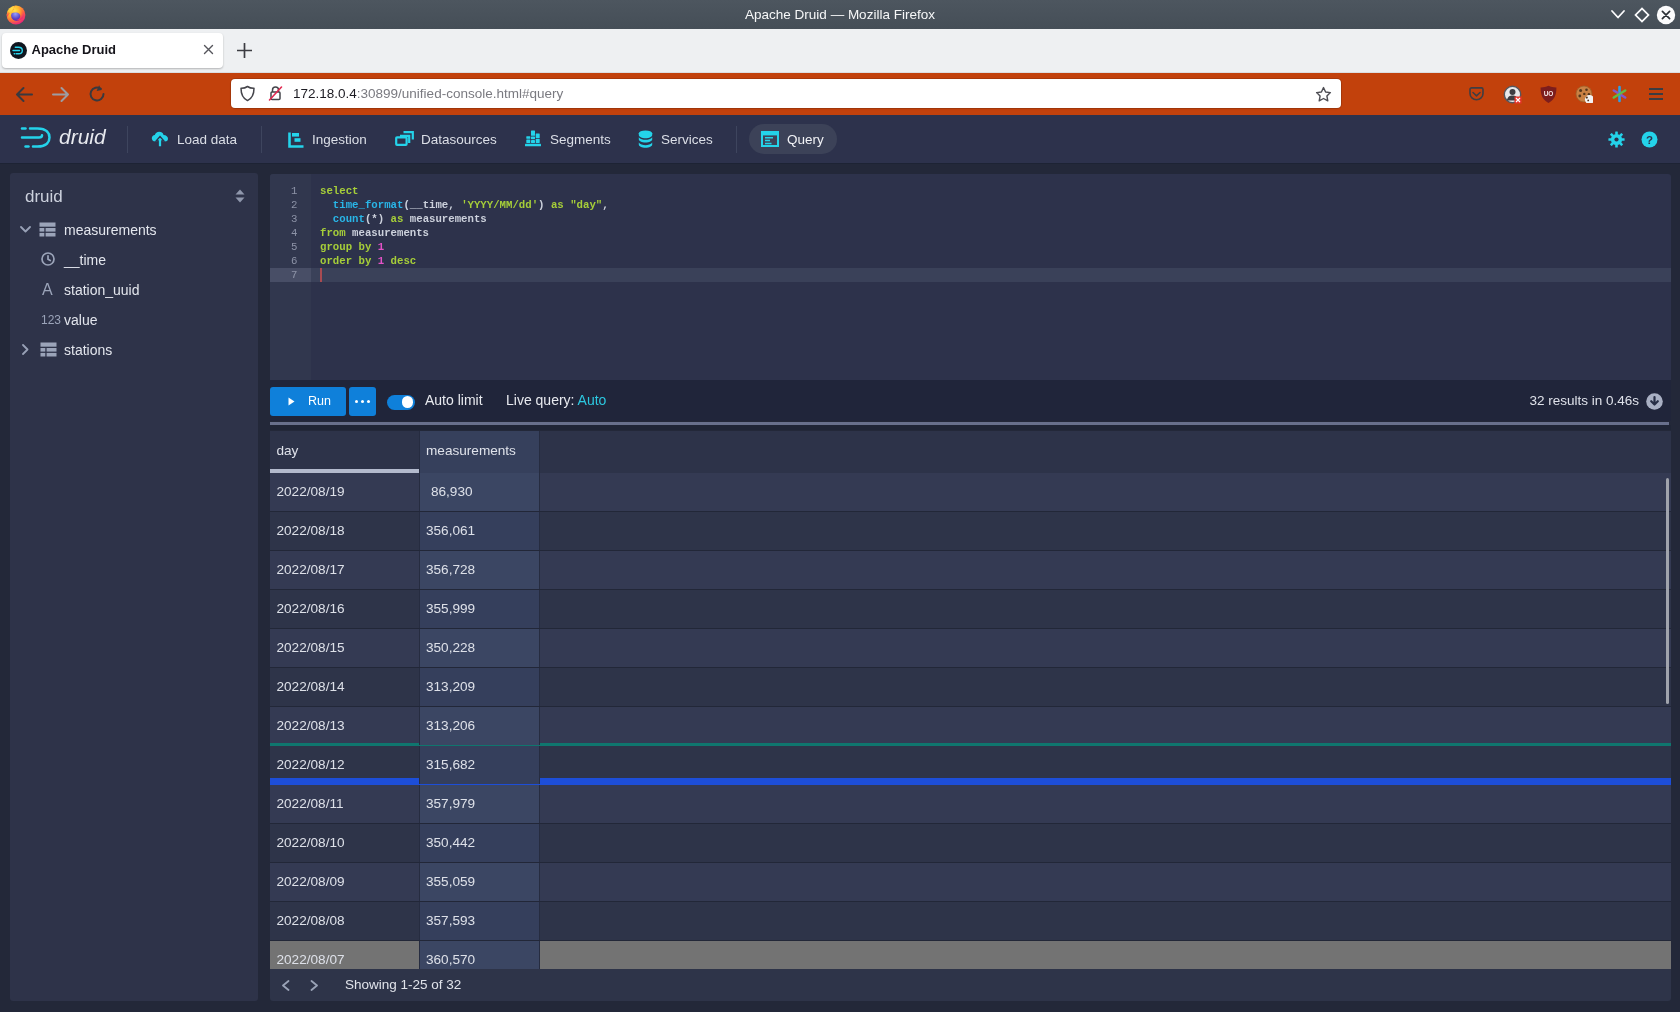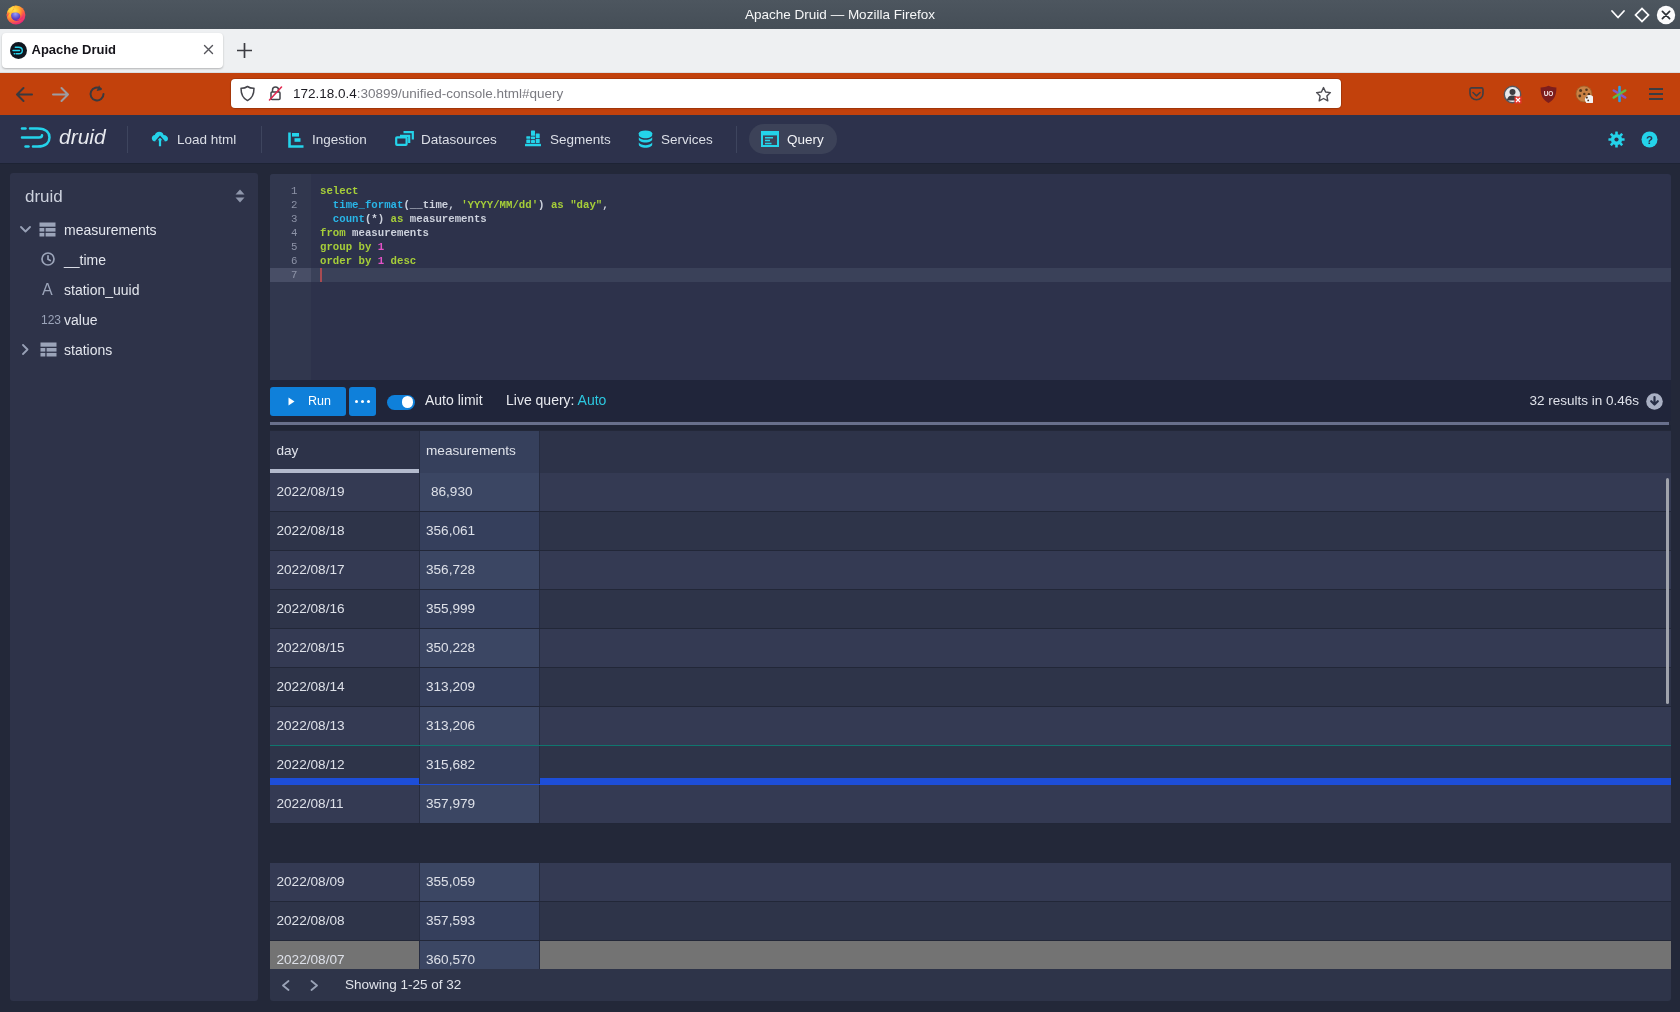--- a/index.html
+++ b/index.html
@@ -142,21 +142,21 @@
       <path d="M5.5 21.5 H8.5"></path>
     </g>
   </svg>
   <div class="abs" style="left:59px;top:10px;font-size:21px;line-height:24px;font-style:italic;font-weight:400;color:#e8eaef">druid</div>
   <div class="abs" style="left:127px;top:11px;width:1px;height:27px;background:#3e455e"></div>
 
   <svg class="abs" style="left:151px;top:16px" width="18" height="17" viewBox="0 0 18 17">
     <path d="M4.5 10.5 C1.8 10.5 0.8 8.6 0.8 7.2 C0.8 5.5 2.2 4.2 3.8 4.1 C4.3 2.2 6 0.8 8.2 0.8 C10.3 0.8 12 2 12.6 3.9 C15.2 3.9 17 5.7 17 7.7 C17 9.3 16 10.5 14 10.5 H12" fill="#24d3ea"></path>
     <path d="M9 5.5 L13 10 H10.8 V16 H7.2 V10 H5 Z" fill="#24d3ea" stroke="#2d324c" stroke-width="1.3"></path>
   </svg>
-  <div class="abs" style="left:177px;top:0;height:49px;line-height:49px;font-size:13.5px;color:#dcdfe7">Load html</div>
+  <div class="abs" style="left:177px;top:0;height:49px;line-height:49px;font-size:13.5px;color:#dcdfe7">Load data</div>
   <div class="abs" style="left:261px;top:11px;width:1px;height:27px;background:#3e455e"></div>
 
   <svg class="abs" style="left:288px;top:17px" width="16" height="16" viewBox="0 0 16 16">
     <path d="M1.5 0.5 V14.5 H15.5" stroke="#24d3ea" stroke-width="2.6" fill="none"></path>
     <rect x="4" y="1" width="7" height="3.6" fill="#24d3ea"></rect>
     <rect x="6.5" y="6.2" width="6" height="3.6" fill="#24d3ea"></rect>
   </svg>
   <div class="abs" style="left:312px;top:0;height:49px;line-height:49px;font-size:13.5px;color:#dcdfe7">Ingestion</div>
 
   <svg class="abs" style="left:395px;top:14px" width="20" height="18" viewBox="0 0 20 18">
@@ -339,34 +339,39 @@
   <div class="abs" style="left:0;top:198px;width:1401px;height:39px;background:#343a53;border-bottom:1px solid #222738">
     <div class="abs" style="left:148.8px;top:0;width:121.2px;height:38px;background:#3b4663;border-left:1px solid #262c40;border-right:1px solid #262c40"></div>
     <div class="abs" style="left:6.5px;top:0;height:38px;line-height:38px;font-size:13.6px;color:#dde0e8">2022/08/15</div>
     <div class="abs" style="left:156.0px;top:0;width:46.5px;height:38px;line-height:38px;font-size:13.6px;color:#dde0e8;text-align:right">350,228</div>
   </div>
   <div class="abs" style="left:0;top:237px;width:1401px;height:39px;background:#2e3449;border-bottom:1px solid #222738">
     <div class="abs" style="left:148.8px;top:0;width:121.2px;height:38px;background:#353f5c;border-left:1px solid #262c40;border-right:1px solid #262c40"></div>
     <div class="abs" style="left:6.5px;top:0;height:38px;line-height:38px;font-size:13.6px;color:#dde0e8">2022/08/14</div>
     <div class="abs" style="left:156.0px;top:0;width:46.5px;height:38px;line-height:38px;font-size:13.6px;color:#dde0e8;text-align:right">313,209</div>
   </div>
-  <div class="abs" style="left:0;top:276px;width:1401px;height:39px;background:#343a53;border-bottom:1px solid #0f766e">
+  <div class="abs" style="left:0;top:276px;width:1401px;height:39px;background:#343a53;border-bottom:3px solid #0f766e">
     <div class="abs" style="left:148.8px;top:0;width:121.2px;height:38px;background:#3b4663;border-left:1px solid #262c40;border-right:1px solid #262c40"></div>
     <div class="abs" style="left:6.5px;top:0;height:38px;line-height:38px;font-size:13.6px;color:#dde0e8">2022/08/13</div>
     <div class="abs" style="left:156.0px;top:0;width:46.5px;height:38px;line-height:38px;font-size:13.6px;color:#dde0e8;text-align:right">313,206</div>
   </div>
   <div class="abs" style="left:0;top:315px;width:1401px;height:39px;background:#2e3449;border-bottom:7px solid #1d4ed8">
     <div class="abs" style="left:148.8px;top:0;width:121.2px;height:38px;background:#353f5c;border-left:1px solid #262c40;border-right:1px solid #262c40"></div>
     <div class="abs" style="left:6.5px;top:0;height:38px;line-height:38px;font-size:13.6px;color:#dde0e8">2022/08/12</div>
     <div class="abs" style="left:156.0px;top:0;width:46.5px;height:38px;line-height:38px;font-size:13.6px;color:#dde0e8;text-align:right">315,682</div>
   </div>
   <div class="abs" style="left:0;top:354px;width:1401px;height:39px;background:#343a53;border-bottom:1px solid #222738">
     <div class="abs" style="left:148.8px;top:0;width:121.2px;height:38px;background:#3b4663;border-left:1px solid #262c40;border-right:1px solid #262c40"></div>
     <div class="abs" style="left:6.5px;top:0;height:38px;line-height:38px;font-size:13.6px;color:#dde0e8">2022/08/11</div>
     <div class="abs" style="left:156.0px;top:0;width:46.5px;height:38px;line-height:38px;font-size:13.6px;color:#dde0e8;text-align:right">357,979</div>
+  </div>
+  <div class="abs" style="left:0;top:393px;width:1401px;height:39px;background:#2e3449;border-bottom:1px solid #222738">
+    <div class="abs" style="left:148.8px;top:0;width:121.2px;height:38px;background:#353f5c;border-left:1px solid #262c40;border-right:1px solid #262c40"></div>
+    <div class="abs" style="left:6.5px;top:0;height:38px;line-height:38px;font-size:13.6px;color:#dde0e8">2022/08/10</div>
+    <div class="abs" style="left:156.0px;top:0;width:46.5px;height:38px;line-height:38px;font-size:13.6px;color:#dde0e8;text-align:right">350,442</div>
   </div>
   <div class="abs" style="left:0;top:432px;width:1401px;height:39px;background:#343a53;border-bottom:1px solid #222738">
     <div class="abs" style="left:148.8px;top:0;width:121.2px;height:38px;background:#3b4663;border-left:1px solid #262c40;border-right:1px solid #262c40"></div>
     <div class="abs" style="left:6.5px;top:0;height:38px;line-height:38px;font-size:13.6px;color:#dde0e8">2022/08/09</div>
     <div class="abs" style="left:156.0px;top:0;width:46.5px;height:38px;line-height:38px;font-size:13.6px;color:#dde0e8;text-align:right">355,059</div>
   </div>
   <div class="abs" style="left:0;top:471px;width:1401px;height:39px;background:#2e3449;border-bottom:1px solid #222738">
     <div class="abs" style="left:148.8px;top:0;width:121.2px;height:38px;background:#353f5c;border-left:1px solid #262c40;border-right:1px solid #262c40"></div>
     <div class="abs" style="left:6.5px;top:0;height:38px;line-height:38px;font-size:13.6px;color:#dde0e8">2022/08/08</div>
     <div class="abs" style="left:156.0px;top:0;width:46.5px;height:38px;line-height:38px;font-size:13.6px;color:#dde0e8;text-align:left">357,593</div>

